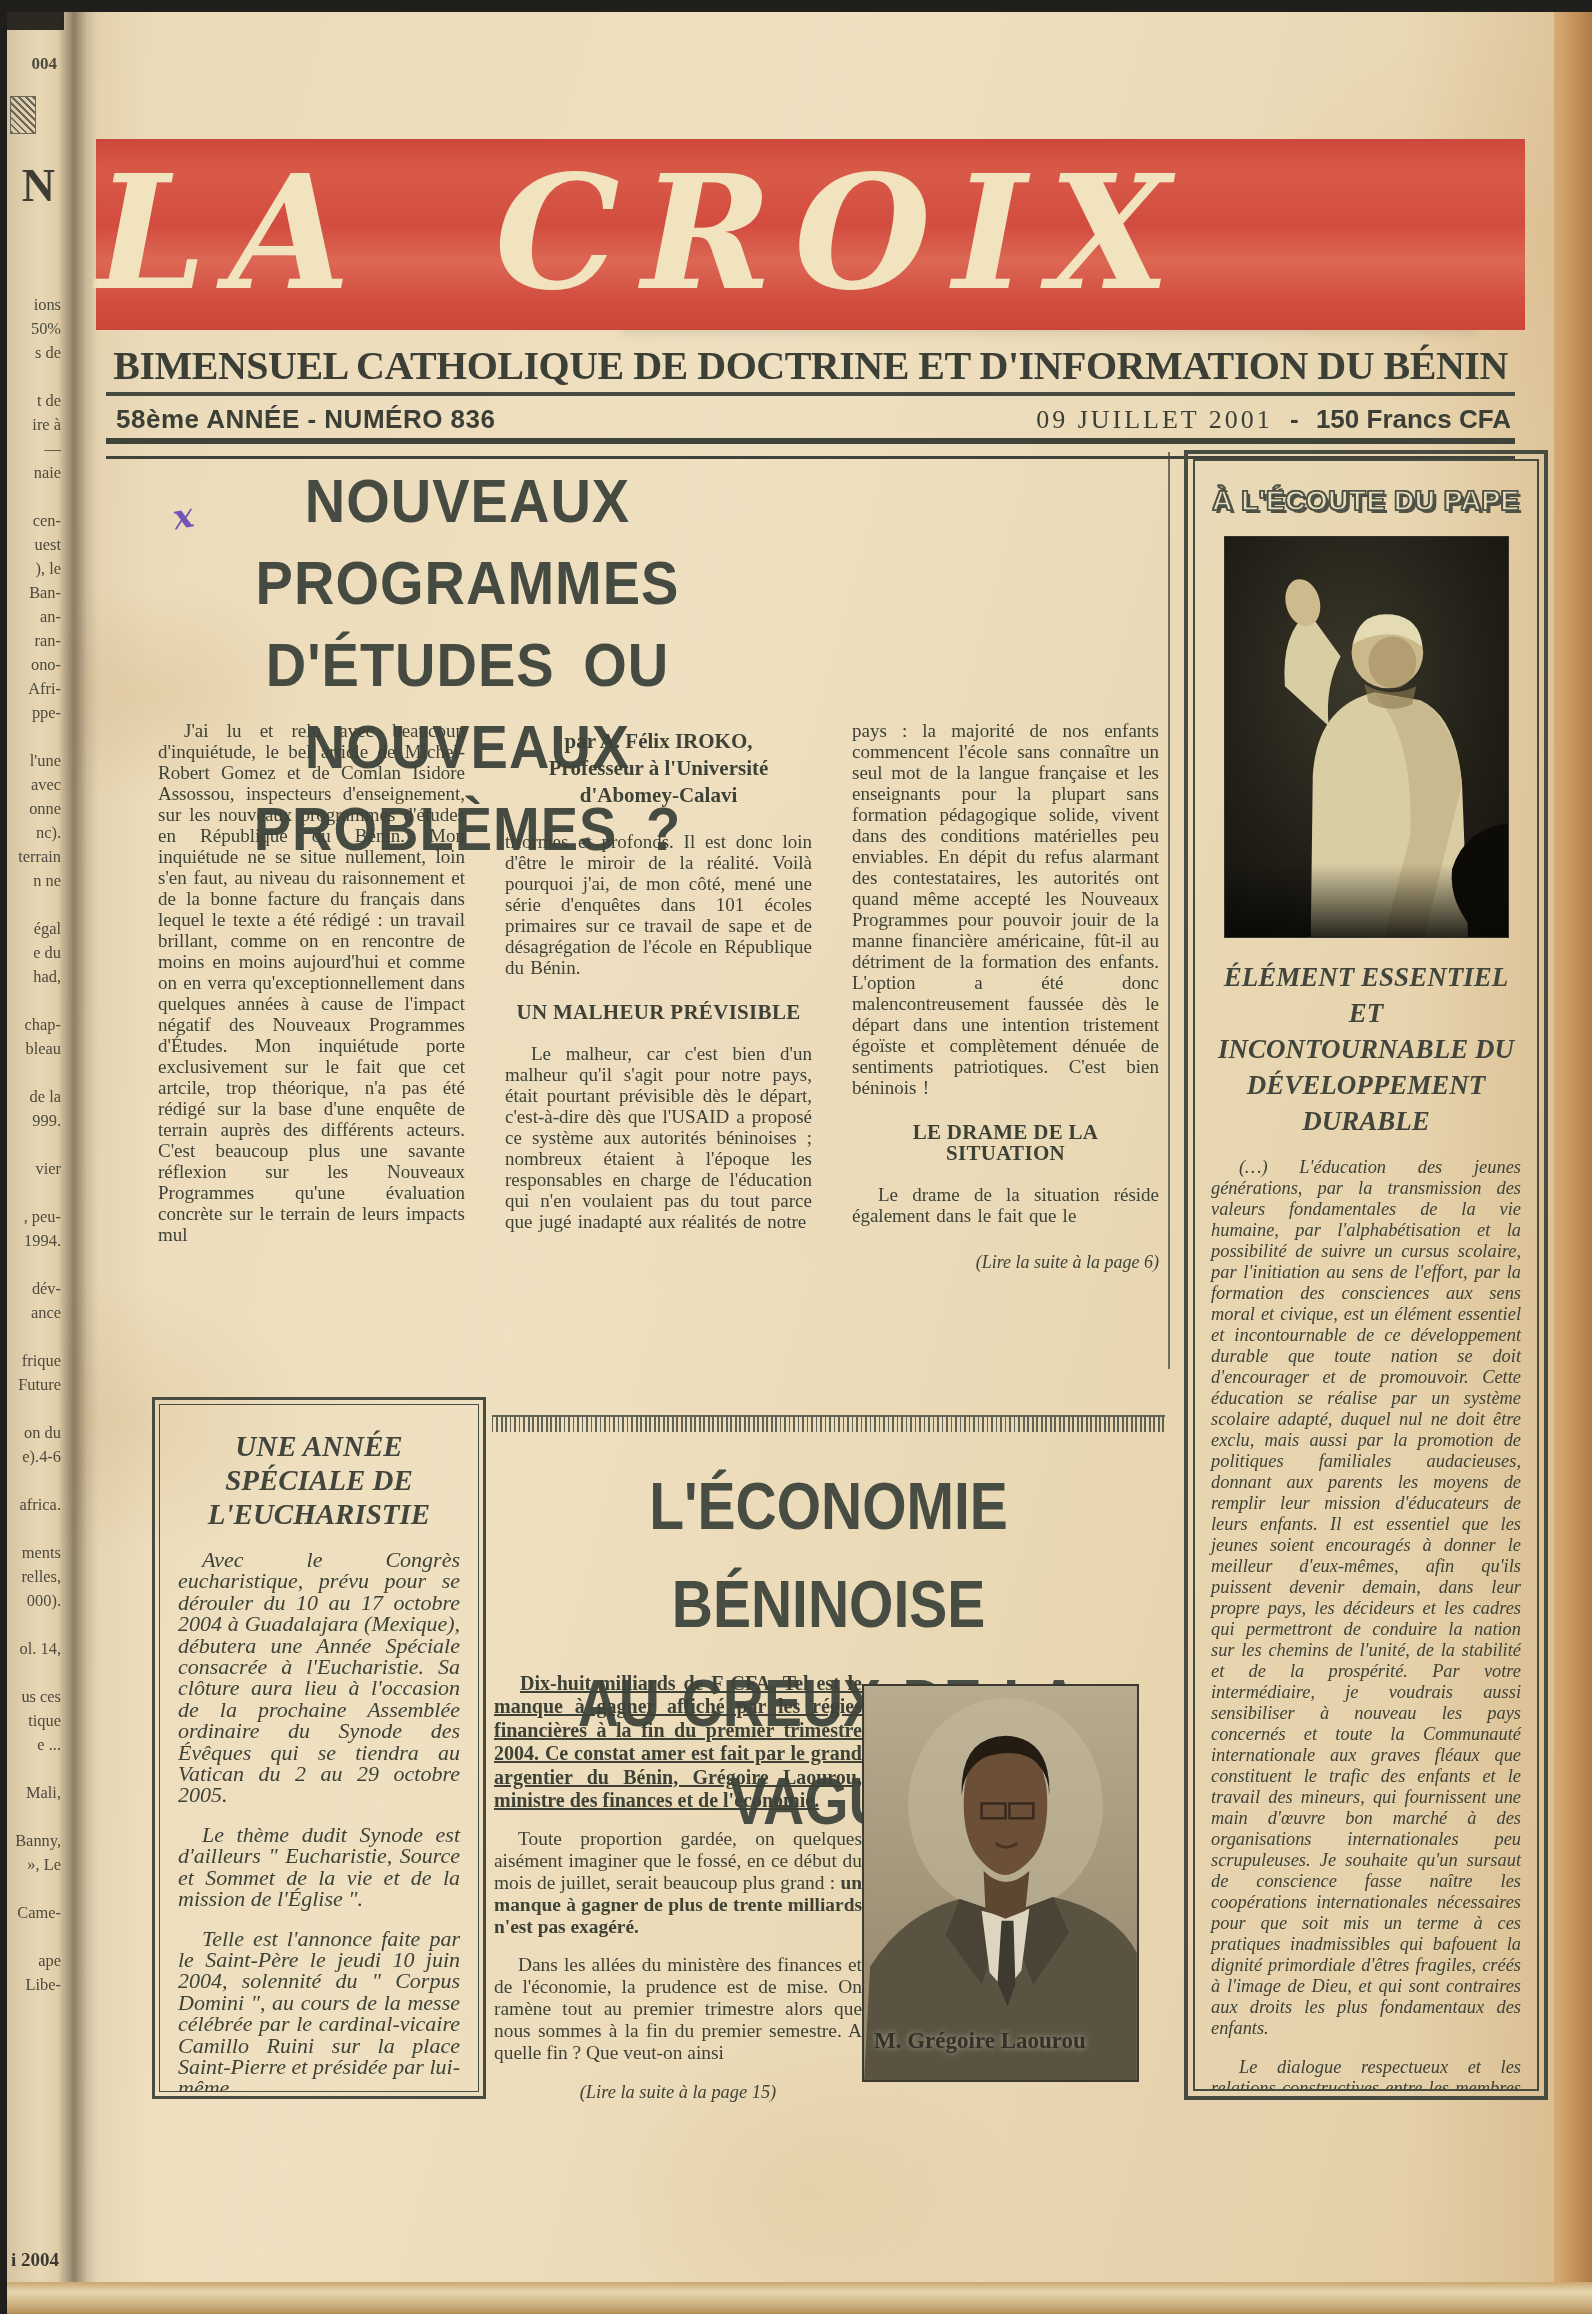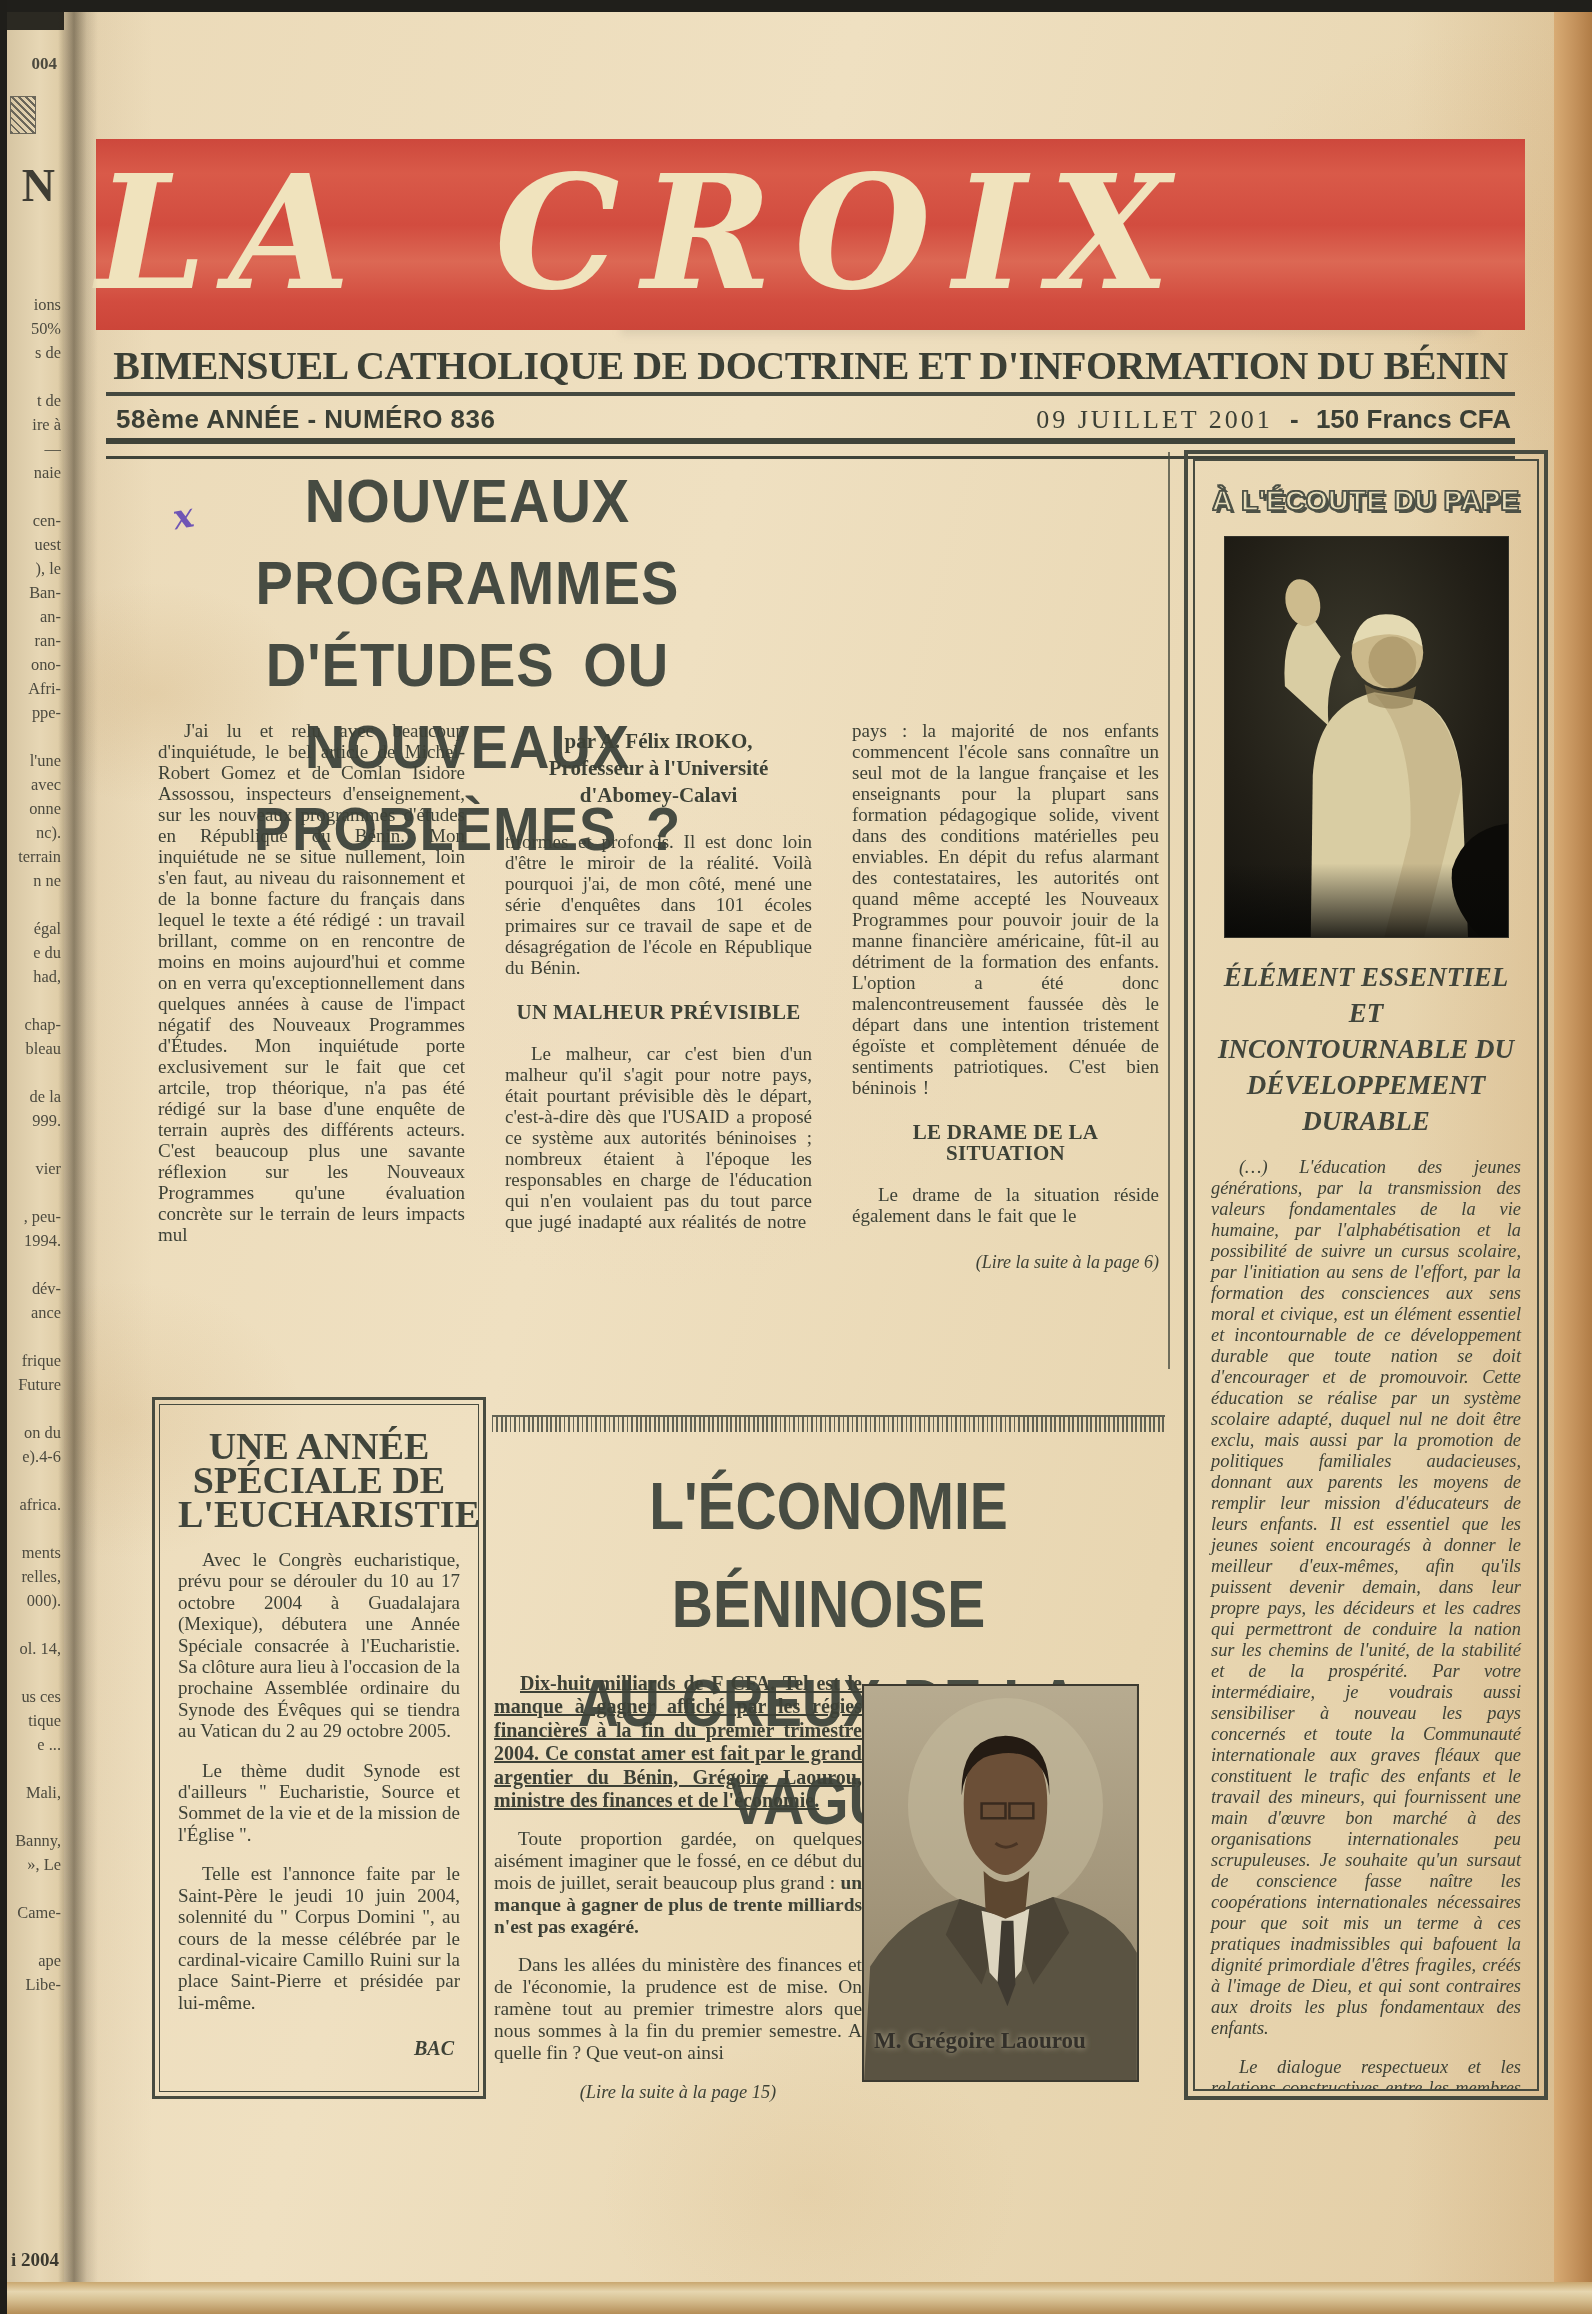--- a/index.html
+++ b/index.html
@@ -91,23 +91,23 @@
   .pope-photo svg { display:block; }
   .pope-headline { margin-top:22px; text-align:center; font-weight:bold; font-style:italic;
                    font-size:27px; line-height:36px; white-space:pre-line; color:#41453b; }
   .pope-body { font-style:italic; font-size:18.4px; line-height:21px; text-align:justify; margin:18px 0 0;
                text-indent:28px; word-spacing:1px; }
 
   
   .euch-box { position:absolute; left:88px; top:1385px; width:334px; height:702px;
               border:3px solid #474b40; padding:4px; box-sizing:border-box; }
   .euch-inner { border:1px solid #474b40; height:100%; box-sizing:border-box; padding:24px 18px 14px; overflow:hidden; }
-  .euch-title { text-align:center; font-weight:bold; font-size:38px; line-height:34px;
+  .euch-title { text-align:center; font-weight:bold; font-style:italic; font-size:29px; line-height:34px;
                 white-space:pre-line; color:#41453b; }
-  .euch-inner p { font-size:19px; line-height:21.4px; text-align:justify;
+  .euch-inner p { font-style:italic; font-size:22px; line-height:21.4px; text-align:justify;
                   text-indent:24px; margin:18px 0 0; }
   .euch-sig { font-weight:bold; font-style:italic; font-size:20px; text-align:right; margin-top:24px; padding-right:6px; }
 
   
   .econ-hatch { position:absolute; left:428px; top:1403px; width:673px; height:15px; opacity:.85;
                 border-top:2px solid #4a4e43;
                 background:repeating-linear-gradient(90deg,#4a4e43 0 1.5px, transparent 1.5px 4.5px); }
   .econ-headline { position:absolute; left:416px; top:1445px; width:697px; text-align:center; white-space:pre-line;
                    font-family:"Liberation Sans",sans-serif; font-weight:bold; font-size:60px; line-height:88px;
                    color:#484d43; word-spacing:6px; transform:scale(.95,1.12); transform-origin:top center; }

